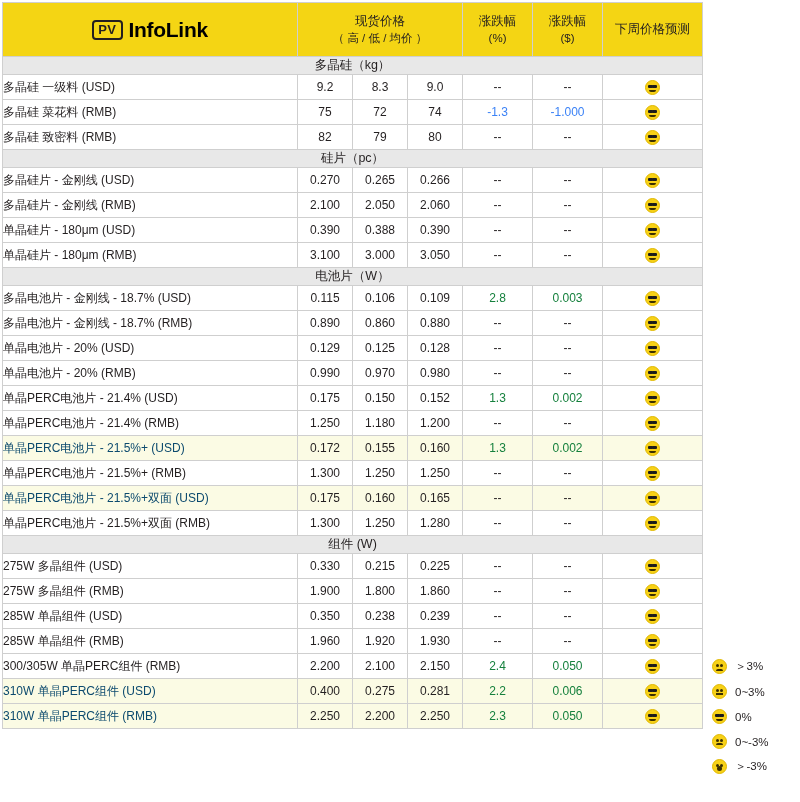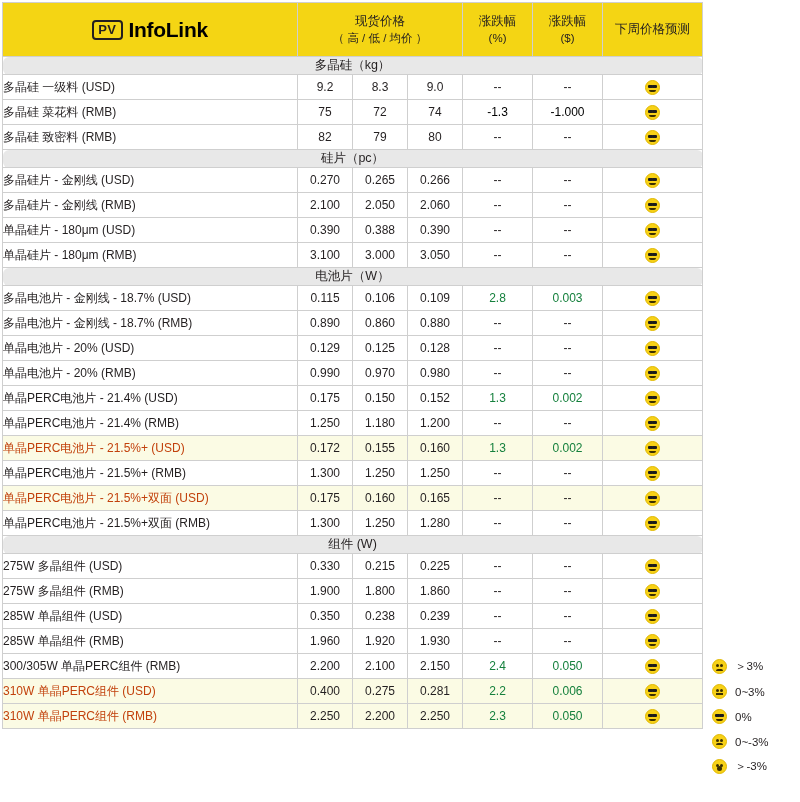--- a/index.html
+++ b/index.html
@@ -66,41 +66,40 @@
     color: #231f20;
   }
   .hdr-cell .sub { display: block; font-size: 11.5px; }
   
   .section td {
     background: #e8e8e8;
     text-align: center;
     font-size: 12.5px;
     padding: 5px 0;
     color: #231f20;
-    border-radius: 6px;
   }
   
   tr.data td { height: 25px; }
   td.name {
     padding-left: 6px;
     font-size: 12px;
     white-space: nowrap;
     overflow: hidden;
   }
   td.num {
     text-align: center;
     font-size: 12px;
   }
   td.chg { text-align: center; font-size: 12px; }
   td.fc  { text-align: center; font-size: 13px; }
   .up { color: #15803d; }
-  .down { color: #000000; }
+  .down { color: #3b82f6; }
   .flat { color: #231f20; }
   tr.hl td { background: #fbfbe4; }
-  tr.hl td.name { color: #c2410c; }
+  tr.hl td.name { color: #0c4a6e; }
   
   .face {
     display: inline-block;
     width: 15px; height: 15px;
     border-radius: 50%;
     position: relative;
     vertical-align: middle;
     background: #f7d117;
     border: 1px solid #e0b800;
   }

